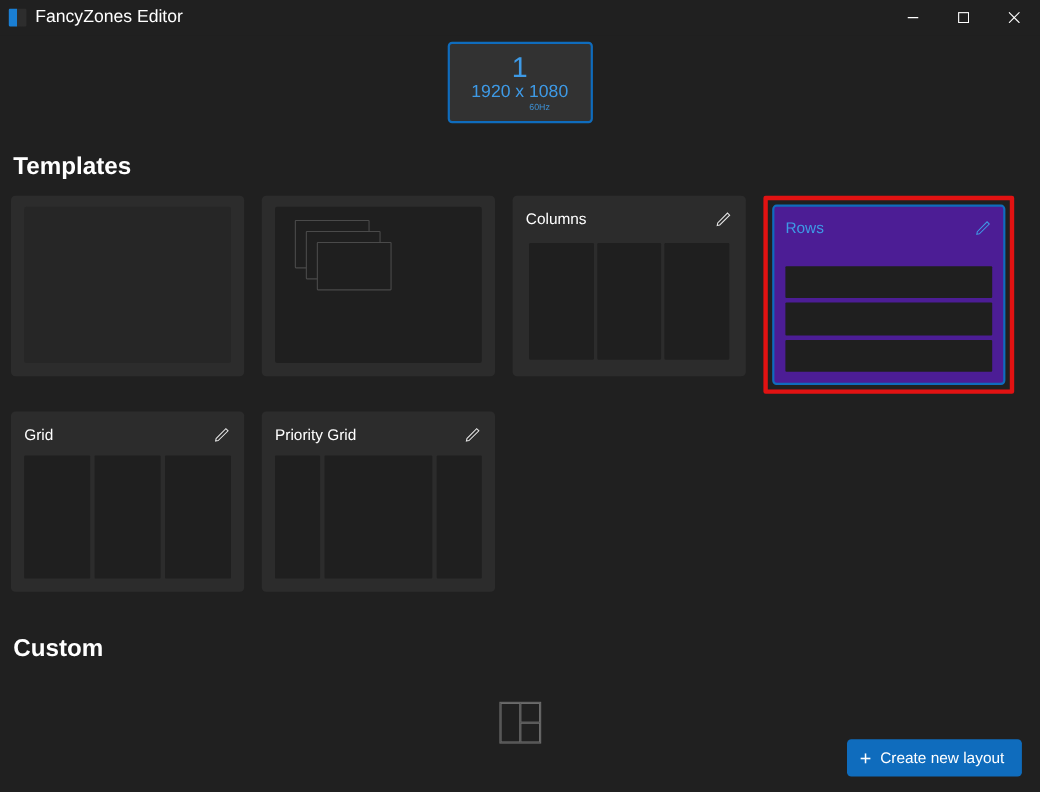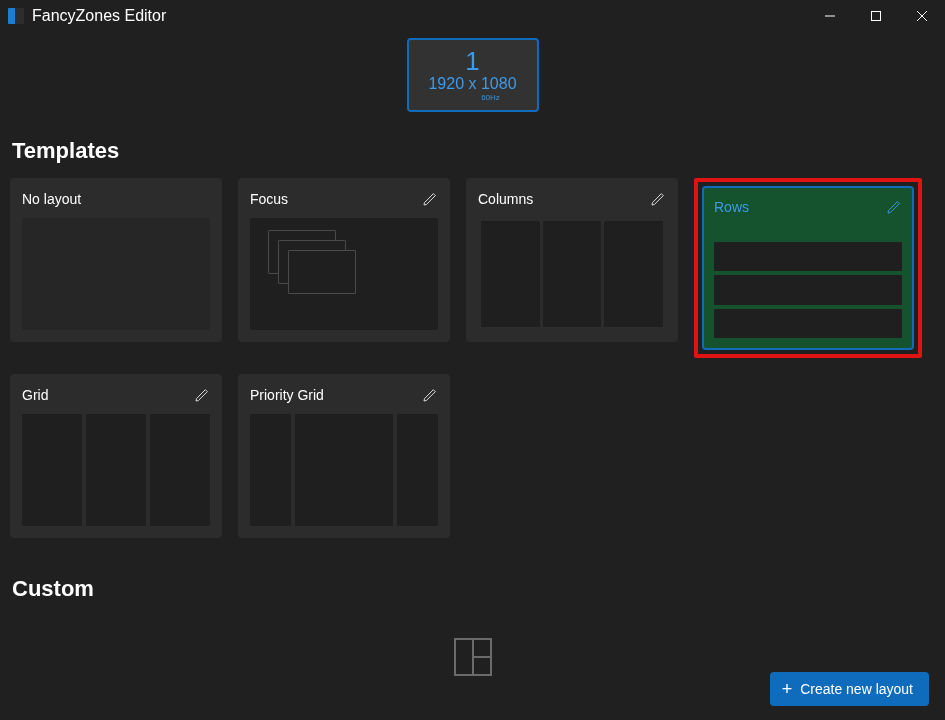--- a/index.html
+++ b/index.html
@@ -119,21 +119,21 @@
   .grid3 .tile { flex:1; }
 
   
   .pgrid { gap:3px; }
   .pgrid .t-narrow { flex: 0 0 22%; }
   .pgrid .t-wide { flex: 1; }
 
   
   .card.selected {
     border: 2px solid #0f6cbd;
-    background: #14532d;
+    background: #4c1d95;
     padding: 8px 10px 10px 10px;
     gap: 16px;
   }
   .card.selected .card-title { color: #3e9ae6; }
   .card.selected .edit-icon svg { stroke: #3e9ae6; }
 
   .highlight-frame {
     border: 4px solid #e11212;
     padding: 4px;
     border-radius: 2px;
@@ -223,35 +223,24 @@
   </div>
 </div>
 
 <div class="content">
 
   <div class="section-title">Templates</div>
 
   <div class="cards">
 
     <div class="card">
-      <div class="card-head">
-        <div class="card-title">No layout</div>
-      </div>
       <div class="preview blank"></div>
     </div>
 
     <div class="card">
-      <div class="card-head">
-        <div class="card-title">Focus</div>
-        <div class="edit-icon">
-          <svg width="16" height="16" viewBox="0 0 24 24">
-              <path d="M3 21l3.5-.7L20 7l-3-3L3.7 17.5 3 21z"></path>
-            </svg>
-        </div>
-      </div>
       <div class="preview focus-preview">
         <div class="focus-rect fr1"></div>
         <div class="focus-rect fr2"></div>
         <div class="focus-rect fr3"></div>
       </div>
     </div>
 
     <div class="card">
       <div class="card-head">
         <div class="card-title">Columns</div>

